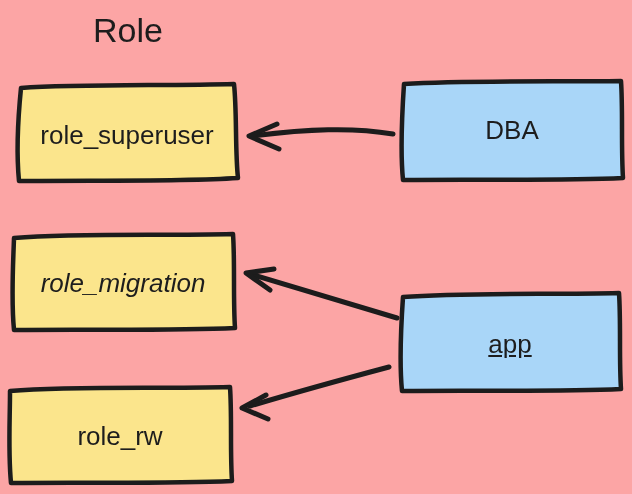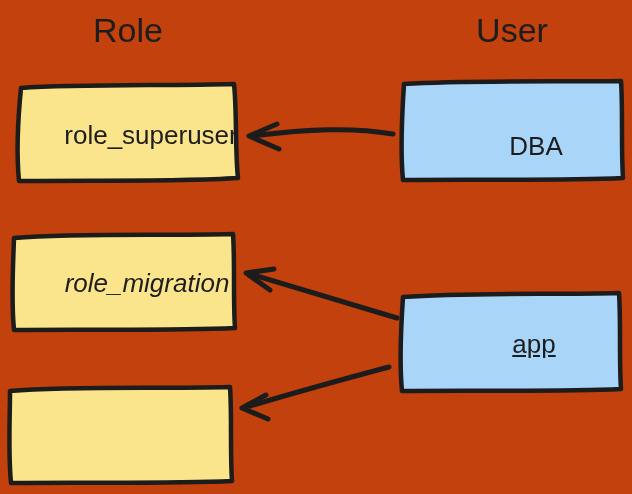--- a/index.html
+++ b/index.html
@@ -5,21 +5,21 @@
   html, body {
     margin: 0;
     padding: 0;
     background: #ffffff;
     font-family: "Liberation Sans", sans-serif;
   }
   .canvas {
     position: relative;
     width: 632px;
     height: 494px;
-    background: #c2410c;
+    background: #fca5a5;
     overflow: hidden;
   }
   .canvas svg {
     position: absolute;
     left: 0;
     top: 0;
   }
   .box-path {
     stroke: #1c1c1c;
     stroke-width: 4.5;
@@ -33,21 +33,20 @@
     stroke-linecap: round;
     stroke-linejoin: round;
   }
   .label {
     position: absolute;
     transform: translate(-50%, -50%);
     color: #1d1d1d;
     font-size: 26px;
     white-space: nowrap;
     line-height: 1;
-    margin-left: 24px;
   }
   .col-title {
     position: absolute;
     transform: translate(-50%, -50%);
     color: #1d1d1d;
     font-size: 34px;
     white-space: nowrap;
     line-height: 1;
   }
 </style>
@@ -73,20 +72,20 @@
       <path class="arrow-shaft" d="M 397 318 C 352 305, 306 291, 250 274"></path>
       <path class="arrow-head" d="M 274 269 L 246 273 L 270 290"></path>
     </g>
     <g>
       <path class="arrow-shaft" d="M 389 367 C 344 379, 300 391, 250 406"></path>
       <path class="arrow-head" d="M 266 395 L 242 408 L 268 419"></path>
     </g>
   </svg>
 
   <div class="col-title" style="left:128px; top:30px;">Role</div>
-  <div class="col-title" style="left:512px; top:30px;">User</div>
 
   <div class="label" style="left:127px; top:135px;">role_superuser</div>
   <div class="label" style="left:123px; top:283px;font-style:italic;">role_migration</div>
-  <div class="label" style="left:512px; top:146px;">DBA</div>
+  <div class="label" style="left:120px; top:436px;">role_rw</div>
+  <div class="label" style="left:512px; top:130px;">DBA</div>
   <div class="label" style="left:510px; top:344px;text-decoration:underline;">app</div>
 
 </div>
 
 </body></html>

